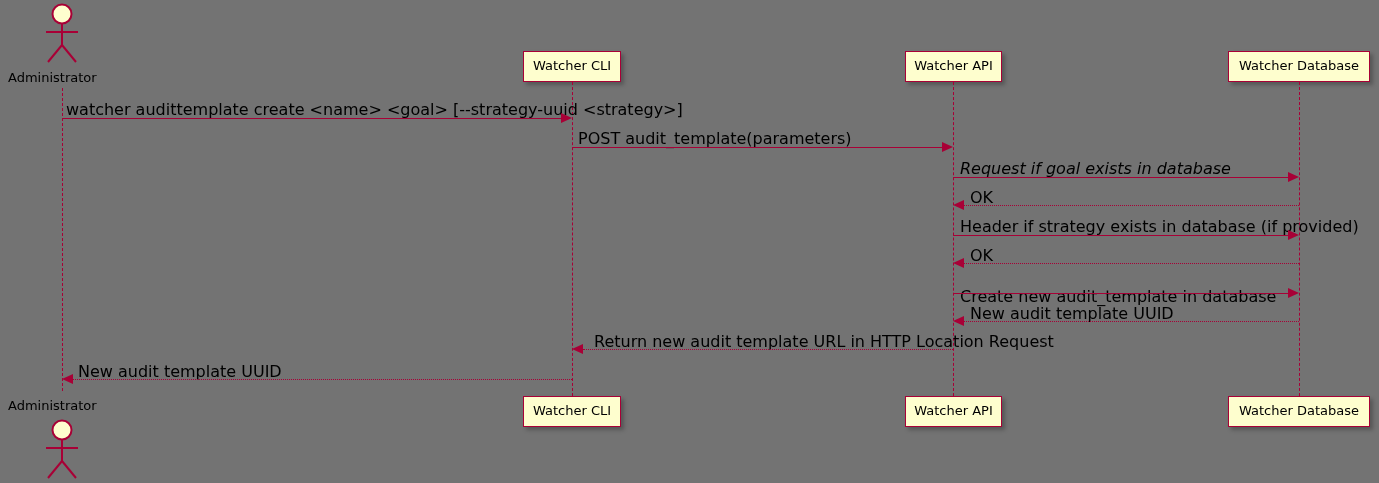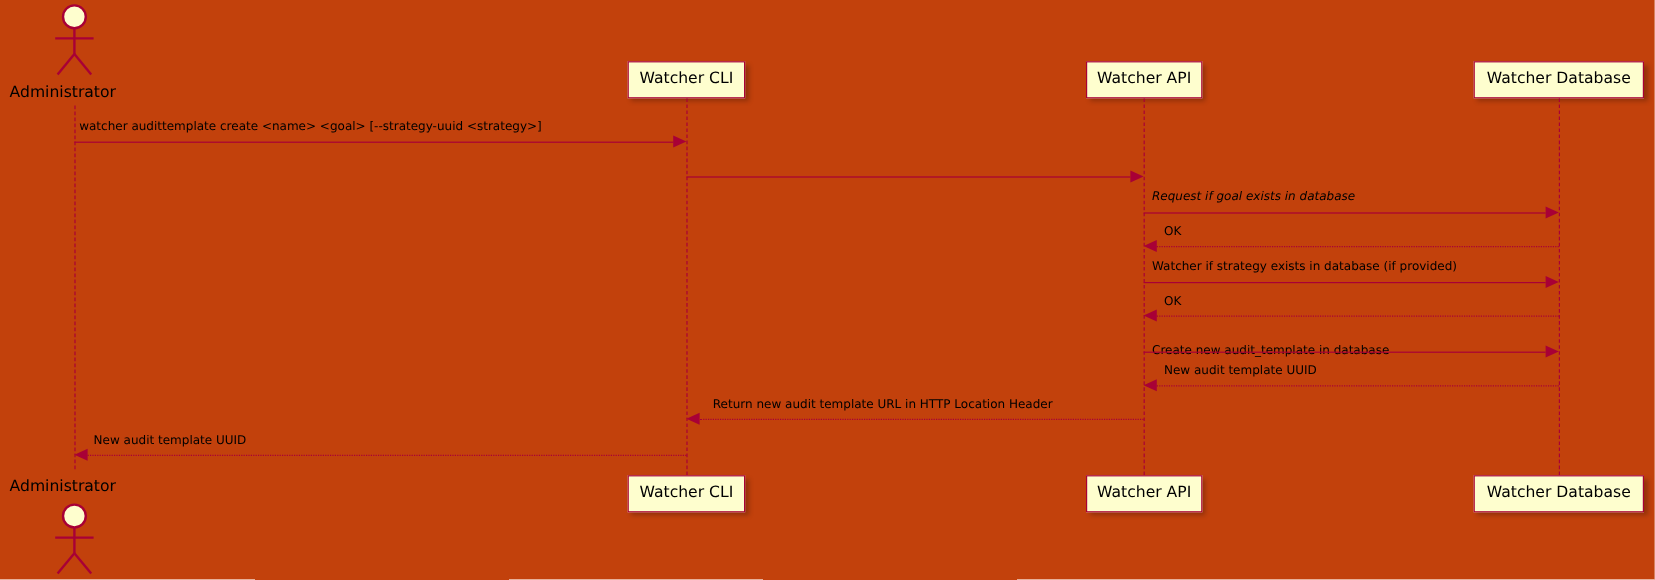--- a/index.html
+++ b/index.html
@@ -7,21 +7,21 @@
     padding: 0;
     background: #FFFFFF;
   }
   body {
     font-family: "DejaVu Sans", sans-serif;
   }
   #diagram {
     position: relative;
     width: 1379px;
     height: 483px;
-    background: #c2410c;
+    background: #737373;
     overflow: hidden;
   }
 
   
   .participant-box {
     position: absolute;
     box-sizing: border-box;
     background: #FEFECE;
     border: 1.5px solid #A80036;
     color: #000000;
@@ -54,21 +54,21 @@
   .msg-line {
     position: absolute;
     height: 0;
     border-top: 1.4px solid #A80036;
   }
   .msg-line.dotted {
     border-top: 1.4px dotted #A80036;
   }
   .msg-label {
     position: absolute;
-    font-size: 10px;
+    font-size: 16px;
     color: #000000;
     white-space: nowrap;
   }
   .arrow-head {
     position: absolute;
     width: 0;
     height: 0;
   }
   .arrow-head.right {
     border-top: 5px solid transparent;
@@ -103,48 +103,49 @@
 
   <div class="lifeline" style="left:62px; top:88px; height:303px;"></div>
   <div class="lifeline" style="left:572px; top:82px; height:314px;"></div>
   <div class="lifeline" style="left:953px; top:82px; height:314px;"></div>
   <div class="lifeline" style="left:1299px; top:82px; height:314px;"></div>
 
   <div class="msg-label" style="left:66px; top:100px;">watcher audittemplate create &lt;name&gt; &lt;goal&gt; [--strategy-uuid &lt;strategy&gt;]</div>
   <div class="msg-line" style="left:62px; top:118px; width:499px;"></div>
   <div class="arrow-head right" style="left:561px; top:113px;"></div>
 
+  <div class="msg-label" style="left:578px; top:129px;">POST audit_template(parameters)</div>
   <div class="msg-line" style="left:572px; top:147px; width:370px;"></div>
   <div class="arrow-head right" style="left:942px; top:142px;"></div>
 
   <div class="msg-label" style="left:960px; top:159px;font-style:italic;">Request if goal exists in database</div>
   <div class="msg-line" style="left:953px; top:177px; width:335px;"></div>
   <div class="arrow-head right" style="left:1288px; top:172px;"></div>
 
   <div class="msg-label" style="left:970px; top:188px;">OK</div>
   <div class="msg-line dotted" style="left:964px; top:205px; width:335px;"></div>
   <div class="arrow-head left" style="left:953px; top:200px;"></div>
 
-  <div class="msg-label" style="left:960px; top:217px;">Watcher if strategy exists in database (if provided)</div>
+  <div class="msg-label" style="left:960px; top:217px;">Header if strategy exists in database (if provided)</div>
   <div class="msg-line" style="left:953px; top:235px; width:335px;"></div>
   <div class="arrow-head right" style="left:1288px; top:230px;"></div>
 
   <div class="msg-label" style="left:970px; top:246px;">OK</div>
   <div class="msg-line dotted" style="left:964px; top:263px; width:335px;"></div>
   <div class="arrow-head left" style="left:953px; top:258px;"></div>
 
   <div class="msg-label" style="left:960px; top:275px;margin-top:12px;">Create new audit_template in database</div>
   <div class="msg-line" style="left:953px; top:293px; width:335px;"></div>
   <div class="arrow-head right" style="left:1288px; top:288px;"></div>
 
   <div class="msg-label" style="left:970px; top:304px;">New audit template UUID</div>
   <div class="msg-line dotted" style="left:964px; top:321px; width:335px;"></div>
   <div class="arrow-head left" style="left:953px; top:316px;"></div>
 
-  <div class="msg-label" style="left:594px; top:332px;">Return new audit template URL in HTTP Location Header</div>
+  <div class="msg-label" style="left:594px; top:332px;">Return new audit template URL in HTTP Location Request</div>
   <div class="msg-line dotted" style="left:583px; top:349px; width:370px;"></div>
   <div class="arrow-head left" style="left:572px; top:344px;"></div>
 
   <div class="msg-label" style="left:78px; top:362px;">New audit template UUID</div>
   <div class="msg-line dotted" style="left:73px; top:379px; width:499px;"></div>
   <div class="arrow-head left" style="left:62px; top:374px;"></div>
 
   <div class="actor-label" style="left:8px; top:398px;">Administrator</div>
   <svg class="actor-figure" style="left:36px; top:418px;" width="54" height="62" viewBox="0 0 54 62">
     <circle cx="26" cy="12" r="9.5" fill="#FEFECE" stroke="#A80036" stroke-width="2"></circle>

